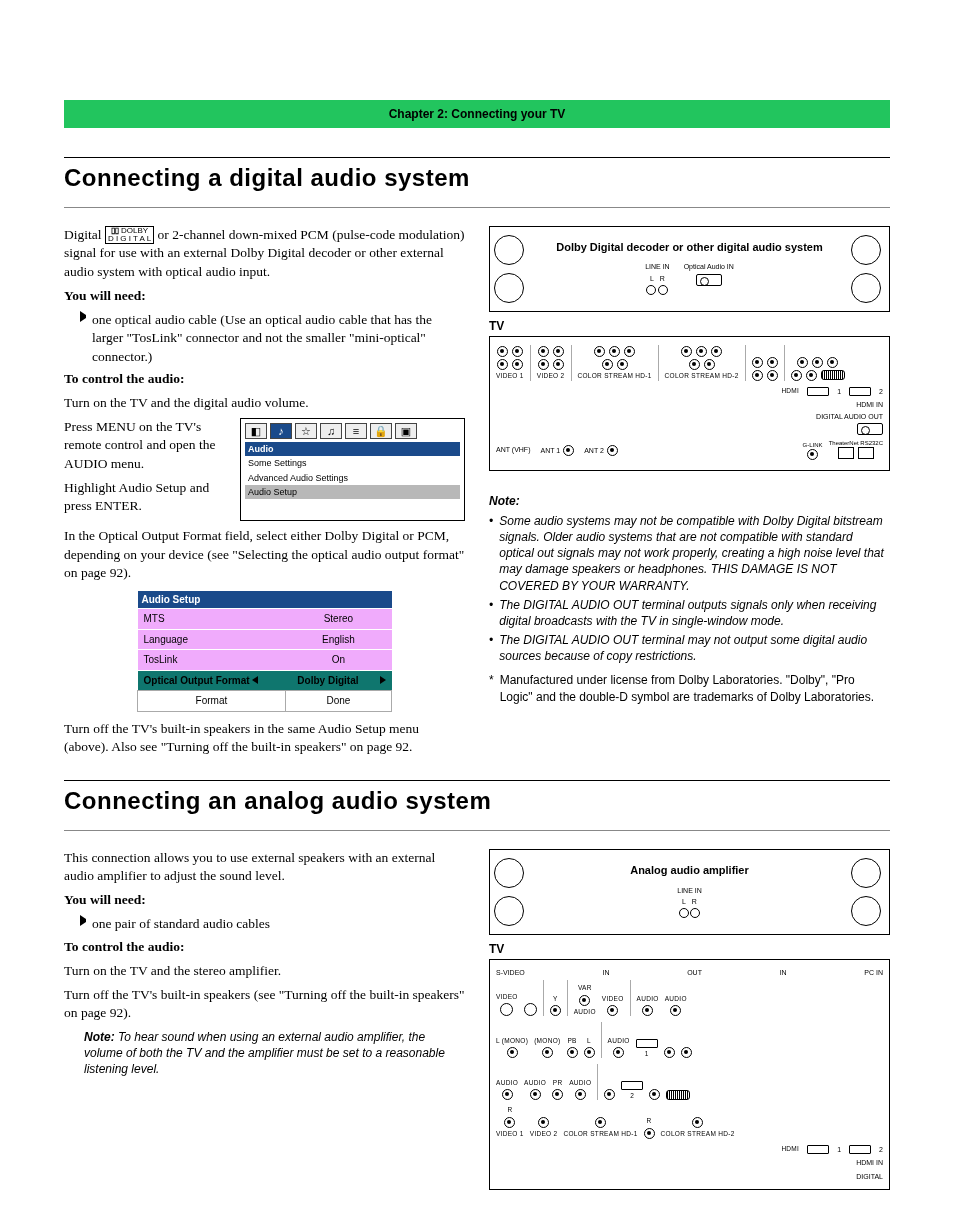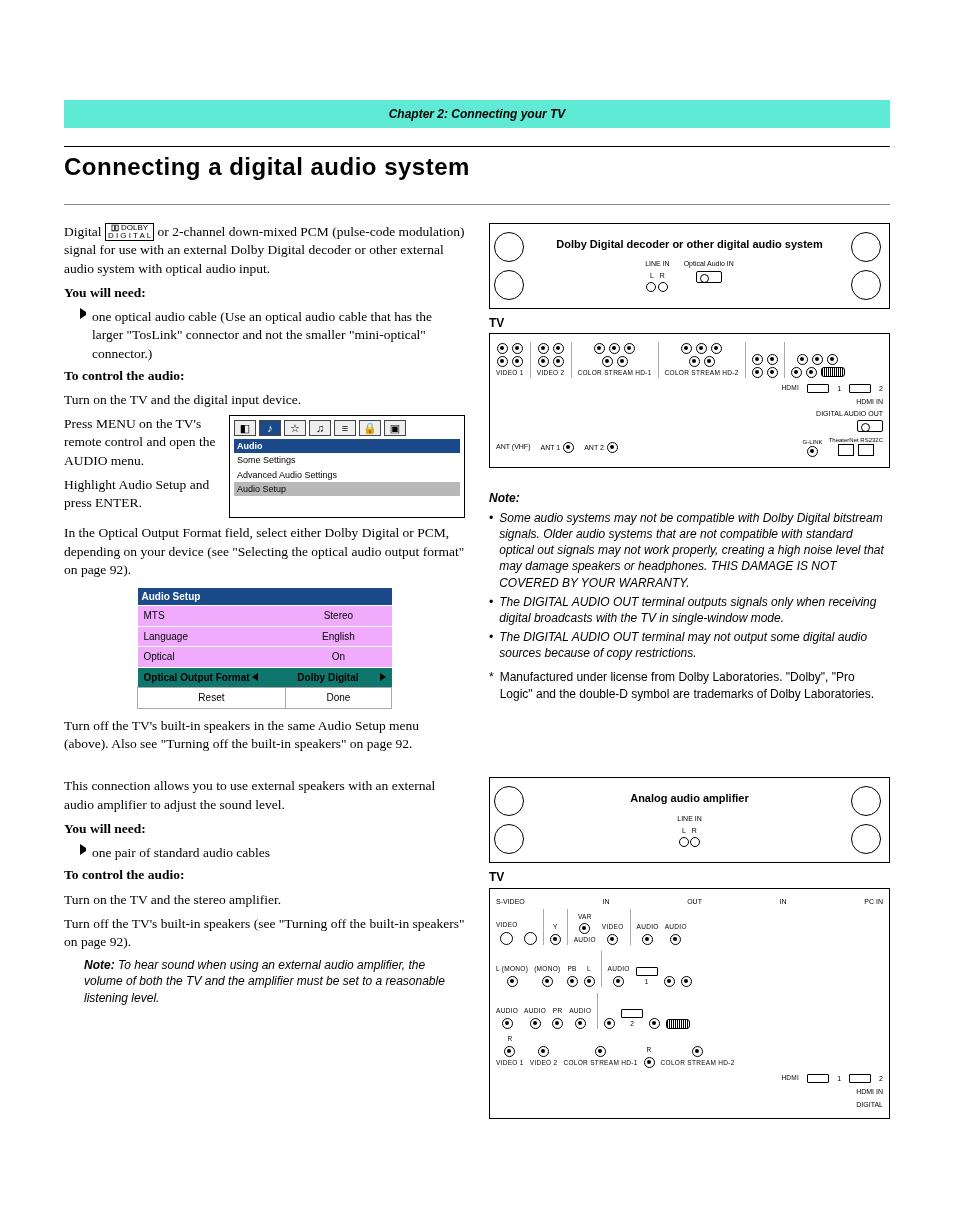--- a/index.html
+++ b/index.html
@@ -13,36 +13,35 @@
     line-height: 1.35;
   }
   .page {
     width: 954px;
     min-height: 1206px;
     margin: 0 auto;
     padding: 100px 64px 30px 64px;
     position: relative;
   }
   .header-bar {
-    background: #5eead4;
+    background: #22c55e;
     padding: 6px 0;
     text-align: center;
     font-family: Arial, Helvetica, sans-serif;
     font-weight: bold;
-    font-style: italic;
     font-size: 12px;
-    margin-bottom: 18px;
+    margin-bottom: 29px;
   }
   .section-title {
     font-family: Arial, Helvetica, sans-serif;
     font-weight: bold;
     font-size: 24px;
     border-top: 1px solid #000;
     border-bottom: 1px solid #888;
-    padding: 4px 0 20px 0;
+    padding: 4px 0 12px 0;
     margin: 10px 0 18px 0;
     letter-spacing: 0.5px;
   }
   .cols {
     display: flex;
     gap: 24px;
     margin-bottom: 18px;
   }
   .col {
     flex: 1;
@@ -56,21 +55,21 @@
     display: flex;
     gap: 6px;
     margin: 4px 0 4px 16px;
   }
   .bullet-mark {
     font-size: 10px;
     padding-top: 3px;
   }
   .menu-row {
     display: flex;
-    gap: 5px;
+    gap: 16px;
     margin: 4px 0 6px 0;
   }
   .menu-text { flex: 0 0 160px; }
   .osd-menu {
     flex: 1;
     border: 1px solid #000;
     background: #fff;
     font-family: Arial, Helvetica, sans-serif;
     font-size: 9px;
     padding: 4px;
@@ -253,21 +252,21 @@
         <span> or 2-channel down-mixed PCM (pulse-code modulation) signal for use with an external Dolby Digital decoder or other external audio system with optical audio input.</span>
       </p>
 
       <p class="bold">You will need:</p>
       <div class="bullet-row">
         <span class="tri tri-r bullet-mark"></span>
         <span>one optical audio cable (Use an optical audio cable that has the larger "TosLink" connector and not the smaller "mini-optical" connector.)</span>
       </div>
 
       <p class="bold">To control the audio:</p>
-      <p>Turn on the TV and the digital input device.</p>
+      <p>Turn on the TV and the digital audio volume.</p>
 
       <div class="menu-row">
         <div class="menu-text">
           <p>Press MENU on the TV's remote control and open the AUDIO menu.</p>
           <p>Highlight Audio Setup and press ENTER.</p>
         </div>
         <div class="osd-menu">
           <div class="osd-tabs">
             <div class="osd-tab">◧</div>
             <div class="osd-tab" style="background:#1a4a8a;color:#fff">♪</div>
@@ -293,32 +292,32 @@
             </tr>
         <tr>
           <td>MTS</td>
           <td colspan="2" style="text-align:center">Stereo</td>
         </tr>
         <tr>
           <td>Language</td>
           <td colspan="2" style="text-align:center">English</td>
         </tr>
         <tr>
-          <td>Optical</td>
+          <td>TosLink</td>
           <td colspan="2" style="text-align:center">On</td>
         </tr>
         <tr class="sel">
           <td>
             <span>Optical Output Format</span> <span class="tri tri-l"></span>
           </td>
           <td style="text-align:center">Dolby Digital</td>
           <td style="text-align:right"><span class="tri tri-r"></span></td>
         </tr>
         <tr class="btns">
-          <td>Reset</td>
+          <td>Format</td>
           <td colspan="2">Done</td>
         </tr>
       </tbody>
         </table>
 
       <p>Turn off the TV's built-in speakers in the same Audio Setup menu (above). Also see "Turning off the built-in speakers" on page 92.</p>
     </div>
 
     <div class="col">
       <div class="device-box">
@@ -477,20 +476,21 @@
             </div>
         </div>
         <div class="footnote">
           <span>*</span>
           <span>Manufactured under license from Dolby Laboratories. "Dolby", "Pro Logic" and the double-D symbol are trademarks of Dolby Laboratories.</span>
         </div>
       </div>
     </div>
   </div>
 
+  <div class="section-title">Connecting an analog audio system</div>
 
   <div class="cols">
     <div class="col">
       <p>This connection allows you to use external speakers with an external audio amplifier to adjust the sound level.</p>
 
       <p class="bold">You will need:</p>
       <div class="bullet-row">
         <span class="tri tri-r bullet-mark"></span>
         <span>one pair of standard audio cables</span>
       </div>

